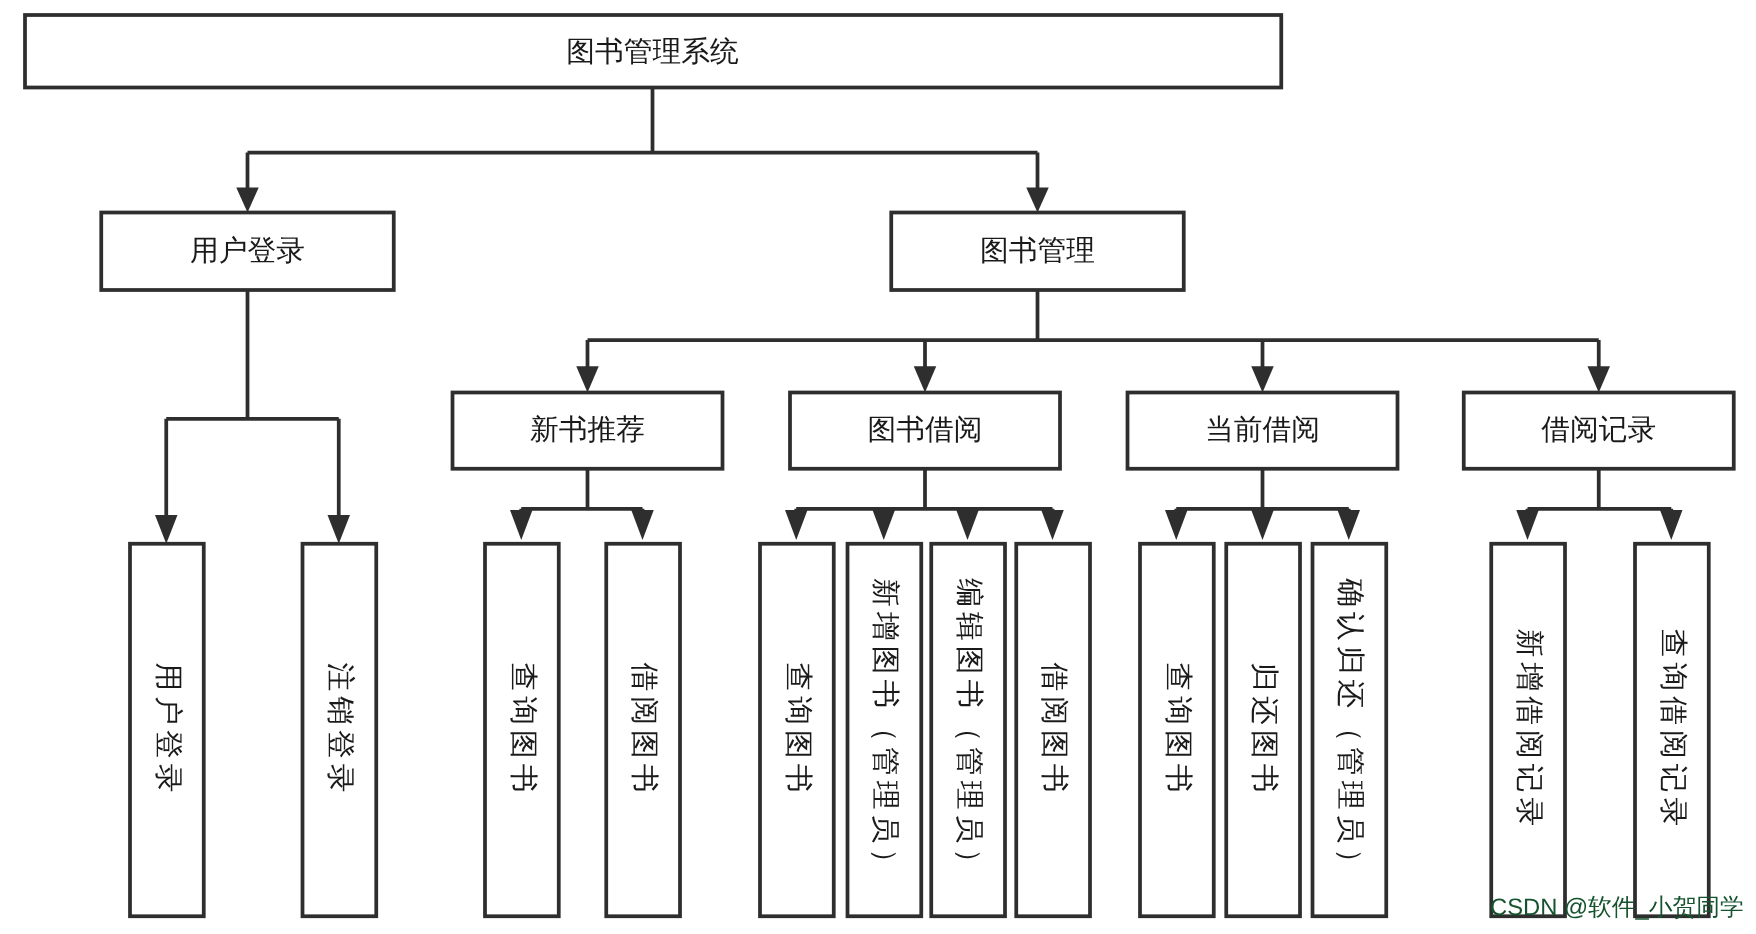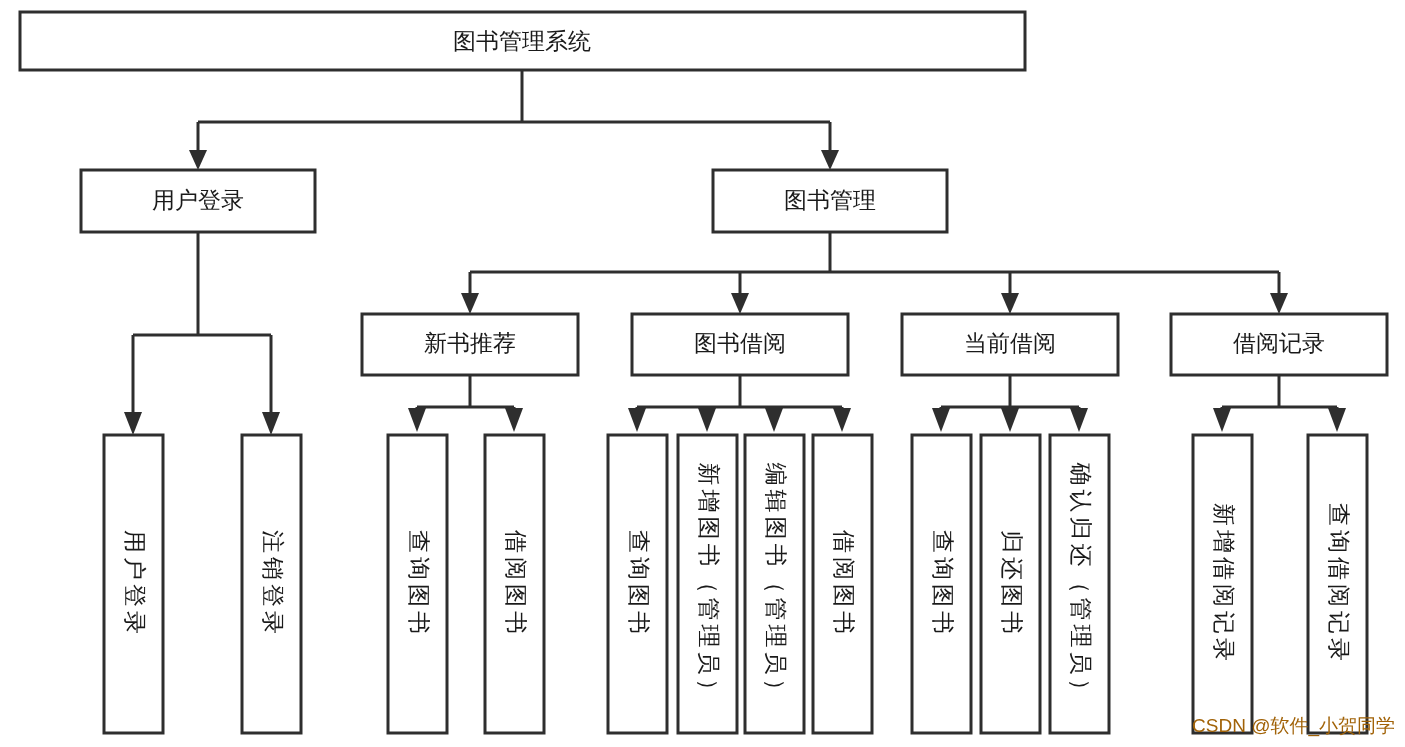--- a/index.html
+++ b/index.html
@@ -60,21 +60,21 @@
     text-anchor: middle;
     dominant-baseline: middle;
     letter-spacing: 4px;
   }
   .watermark {
     position: absolute;
     right: 10px;
     bottom: 8px;
     font-family: "Liberation Sans", "DejaVu Sans", sans-serif;
     font-size: 19px;
-    color: #a16207;
+    color: #14532d;
     white-space: nowrap;
     user-select: none;
   }
 </style>
 </head>
 <body>
 
 <div id="diagram-root">
 
   <svg class="flow" viewBox="0 0 1405 747" xmlns="http://www.w3.org/2000/svg">

